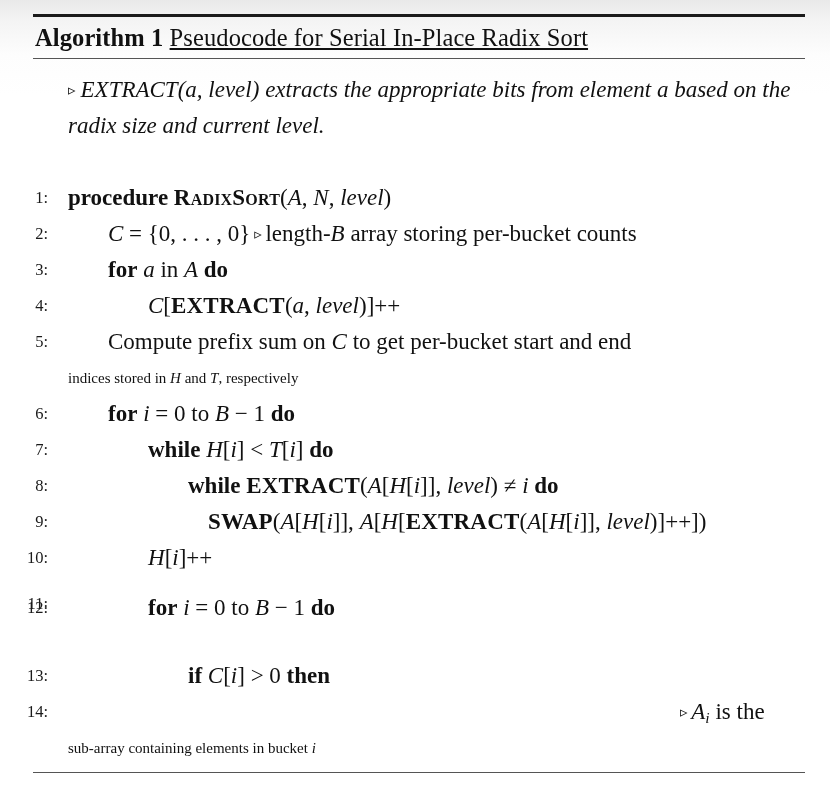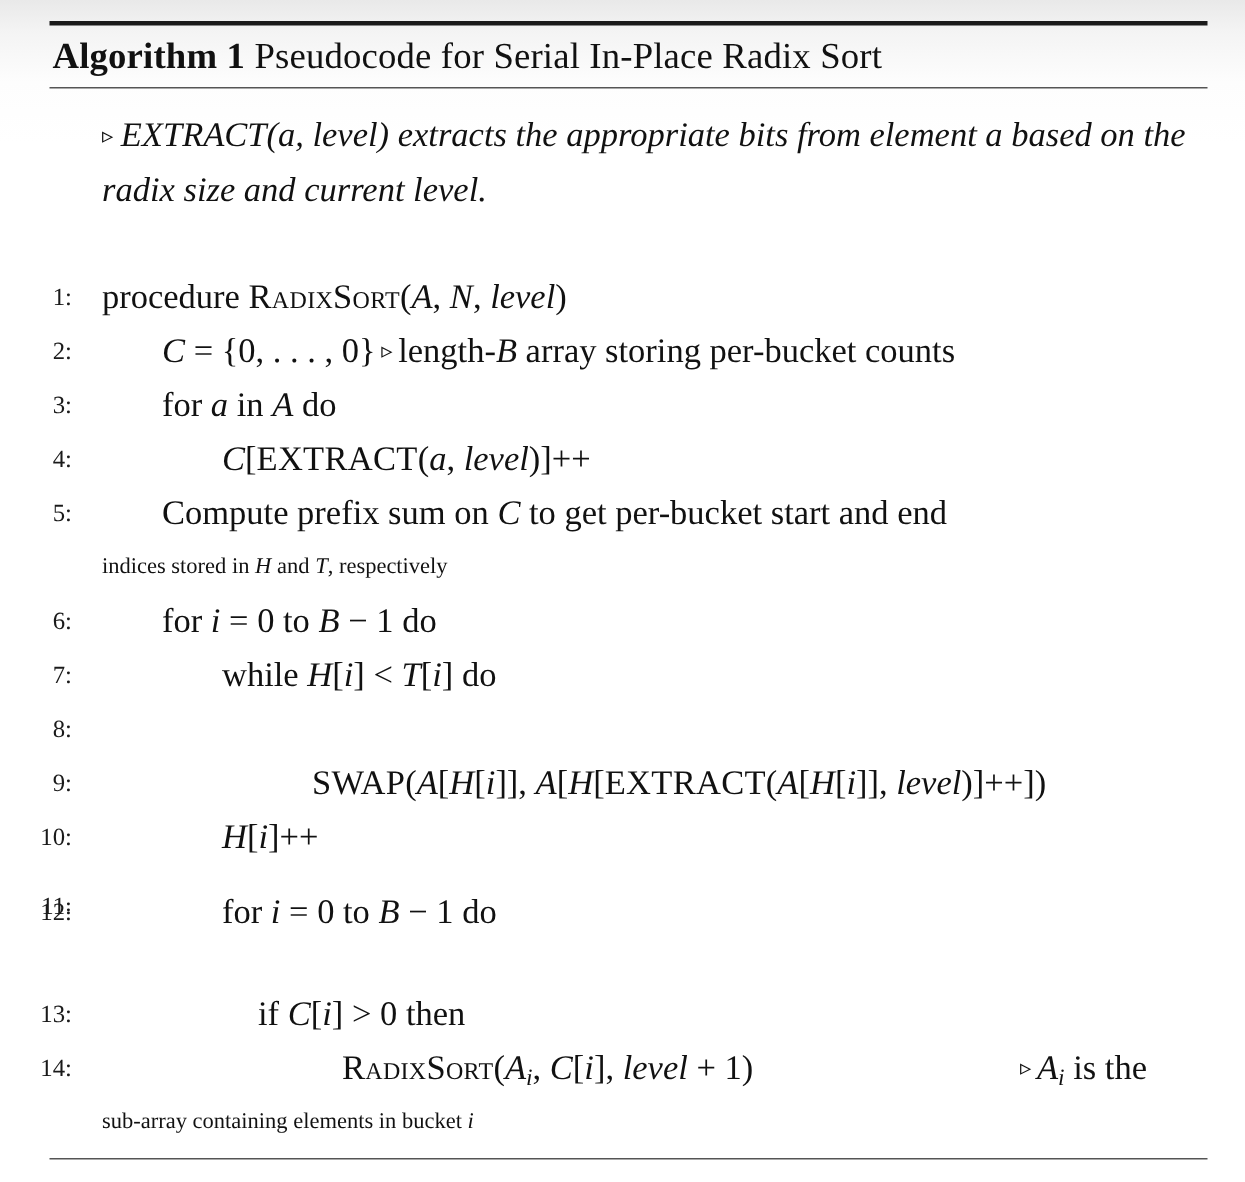--- a/index.html
+++ b/index.html
@@ -44,20 +44,21 @@
     line-height: 41px;
     padding-left: 2px;
     white-space: nowrap;
     letter-spacing: 0.1px;
   }
   .algorithm-title .label {
     font-weight: bold;
   }
   .algorithm-title .caption {
     font-weight: normal;
+    text-decoration: underline;
   }
 
   
   .algo-body {
     position: absolute;
     left: 0;
     top: 62px;
     width: 830px;
     font-size: 23px;
   }
@@ -100,25 +101,26 @@
     font-size: 23px;
   }
   .contline {
     position: absolute;
     left: 68px;
     line-height: 36px;
     font-size: 15px;
     white-space: nowrap;
   }
 
-  .kw { font-weight: normal; }
+  .kw { font-weight: bold; }
   .it { font-style: italic; }
   .sc {
     font-variant: small-caps;
     letter-spacing: 0.2px;
+    font-weight: bold;
   }
   .sc-it {
     font-variant: small-caps;
     font-style: italic;
   }
   .tri {
     font-size: 15px;
     vertical-align: 0.14em;
   }
   .sub {
@@ -168,42 +170,42 @@
       <div class="codeline" style="top: 334px;">
         <div class="lnum">6:</div>
         <div class="code" style="left: 108px;"><span class="kw">for</span><span> </span><span class="it">i</span><span> = 0 to </span><span class="it">B</span><span> − 1 </span><span class="kw">do</span></div>
       </div>
       <div class="codeline" style="top: 370px;">
         <div class="lnum">7:</div>
         <div class="code" style="left: 148px;"><span class="kw">while</span><span> </span><span class="it">H</span><span>[</span><span class="it">i</span><span>] &lt; </span><span class="it">T</span><span>[</span><span class="it">i</span><span>] </span><span class="kw">do</span></div>
       </div>
       <div class="codeline" style="top: 406px;">
         <div class="lnum">8:</div>
+        <div class="code" style="left: 188px;"><span class="kw">while</span><span> </span><span class="sc">EXTRACT</span><span>(</span><span class="it">A</span><span>[</span><span class="it">H</span><span>[</span><span class="it">i</span><span>]], </span><span class="it">level</span><span>) ≠ </span><span class="it">i</span><span>  </span><span class="kw">do</span></div>
       </div>
       <div class="codeline" style="top: 442px;">
         <div class="lnum">9:</div>
         <div class="code" style="left: 208px;"><span class="sc">SWAP</span><span>(</span><span class="it">A</span><span>[</span><span class="it">H</span><span>[</span><span class="it">i</span><span>]], </span><span class="it">A</span><span>[</span><span class="it">H</span><span>[</span><span class="sc">EXTRACT</span><span>(</span><span class="it">A</span><span>[</span><span class="it">H</span><span>[</span><span class="it">i</span><span>]], </span><span class="it">level</span><span>)]++])</span></div>
       </div>
       <div class="codeline" style="top: 478px;">
         <div class="lnum">10:</div>
         <div class="code" style="left: 148px;"><span class="it">H</span><span>[</span><span class="it">i</span><span>]++</span></div>
       </div>
       <div class="codeline" style="top: 524px;">
         <div class="lnum">11:</div>
       </div>
       <div class="codeline" style="top: 528px;">
         <div class="lnum">12:</div>
         <div class="code" style="left: 148px;"><span class="kw">for</span><span> </span><span class="it">i</span><span> = 0 to </span><span class="it">B</span><span> − 1 </span><span class="kw">do</span></div>
       </div>
       <div class="codeline" style="top: 596px;">
         <div class="lnum">13:</div>
-        <div class="code" style="left: 172px;"><span class="kw">if</span><span> </span><span class="it">C</span><span>[</span><span class="it">i</span><span>] &gt; 0 </span><span class="kw">then</span></div>
+        <div class="code" style="left: 188px;"><span class="kw">if</span><span> </span><span class="it">C</span><span>[</span><span class="it">i</span><span>] &gt; 0 </span><span class="kw">then</span></div>
       </div>
       <div class="codeline" style="top: 632px;">
         <div class="lnum">14:</div>
-        <div class="code" style="left: 228px;"><span class="sc">RadixSort</span><span>(</span><span class="it">A</span><span class="sub">i</span><span>, </span><span class="it">C</span><span>[</span><span class="it">i</span><span>], </span><span class="it">level</span><span> + 1)</span></div>
         <div class="code" style="left: 680px; text-align: center;"><span class="tri">▹ </span><span class="it">A</span><span class="sub">i</span><span> is the</span></div>
       </div>
       <div class="contline" style="top: 668px; font-family: Liberation Serif, serif;"><span>sub-array containing elements in bucket </span><span class="it">i</span></div>
     </div>
 </div>
 
 <div class="rule-bottom"></div>
 
 </body></html>

